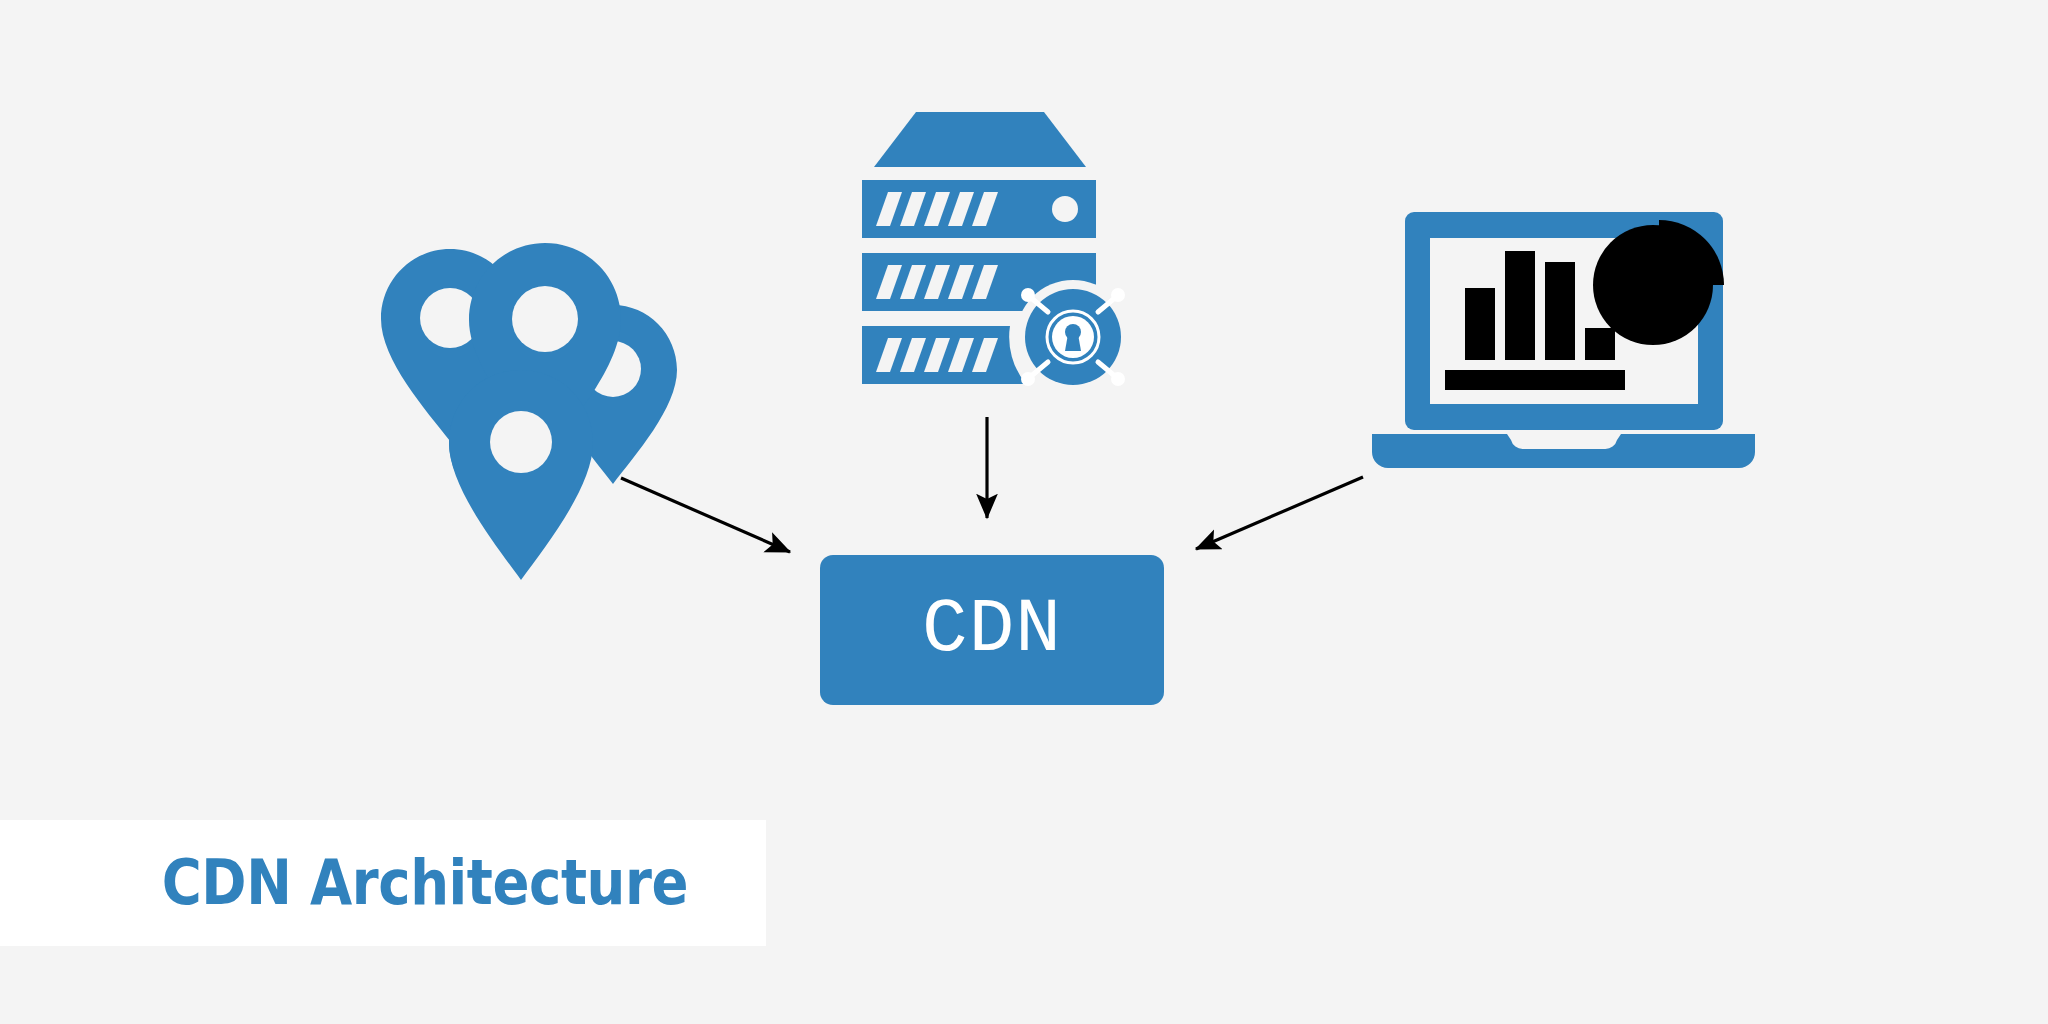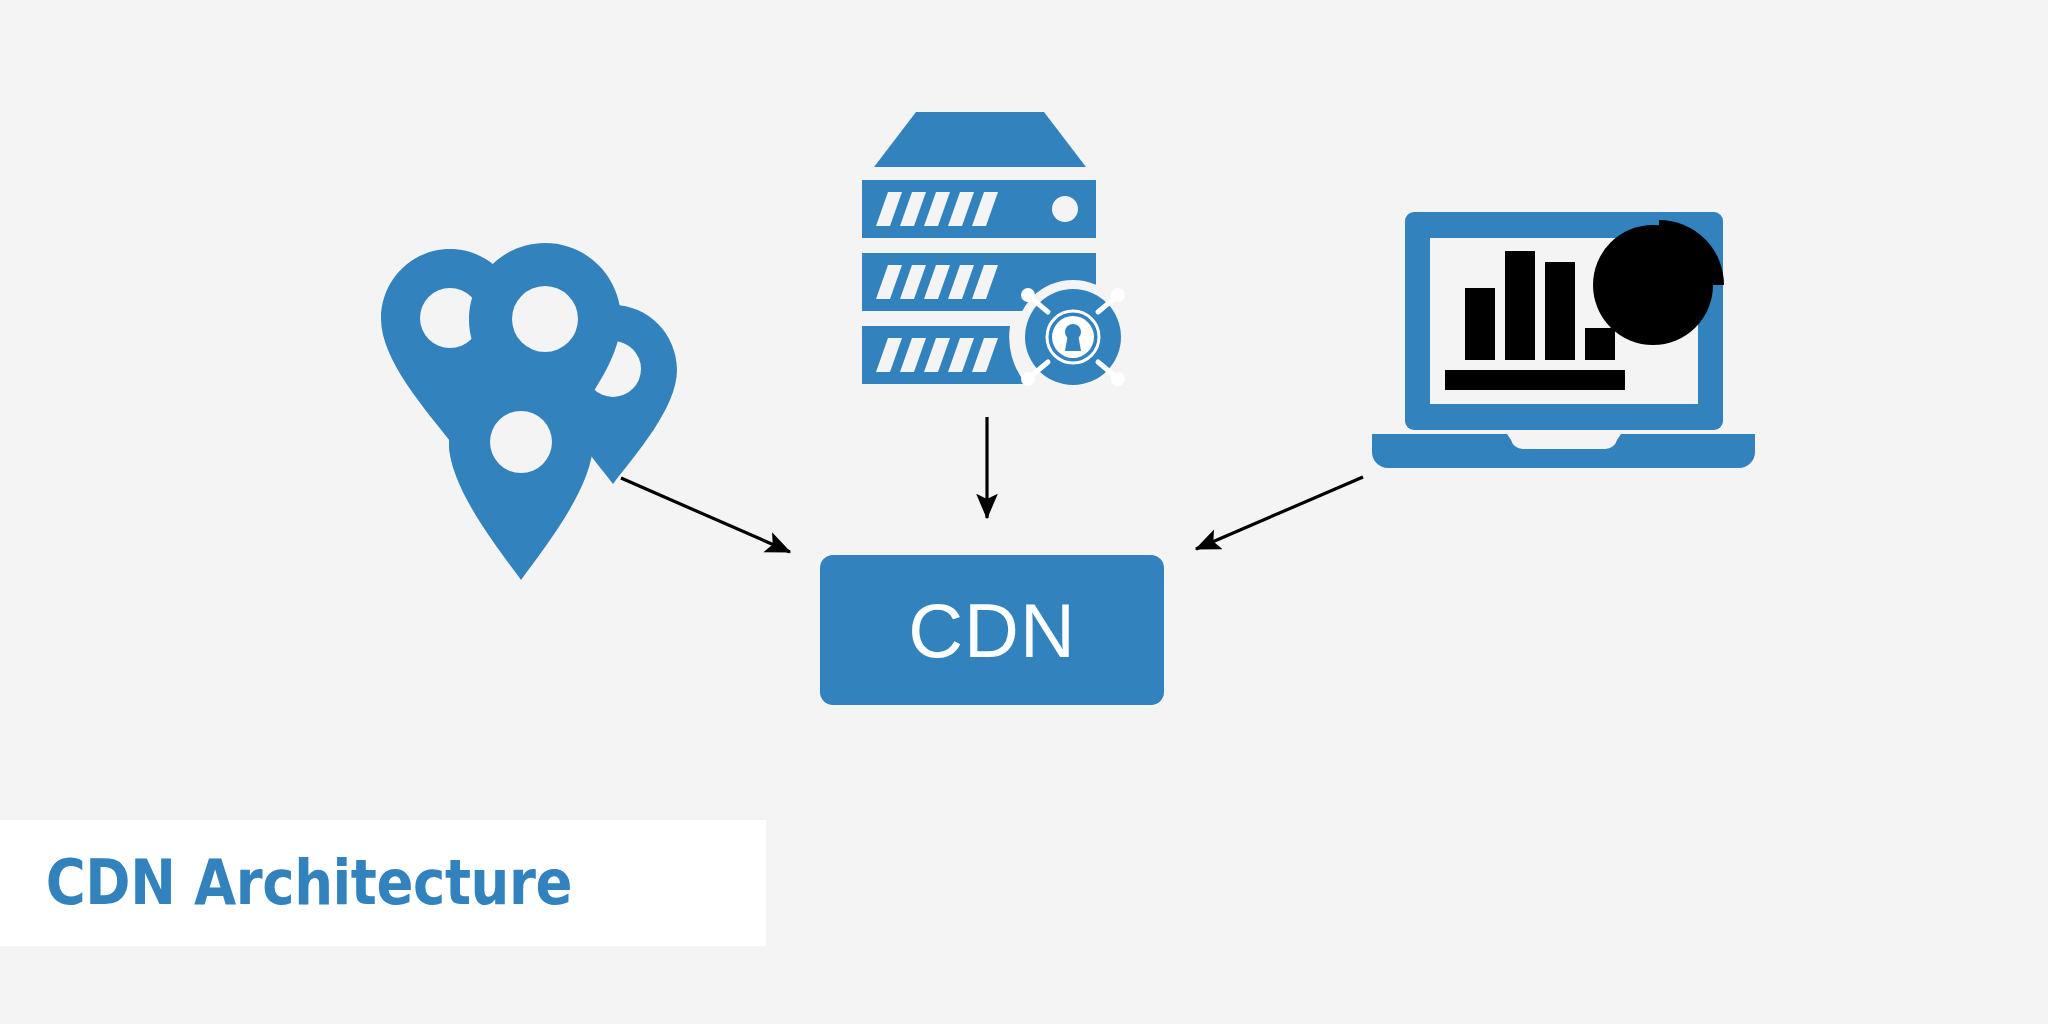--- a/index.html
+++ b/index.html
@@ -31,20 +31,21 @@
   
   .title-banner {
     position: absolute;
     left: 0;
     top: 820px;
     width: 766px;
     height: 126px;
     background: #ffffff;
     display: flex;
     align-items: center;
+    justify-content: flex-end;
   }
   .title-text {
     padding-left: 52px;
     font-family: "DejaVu Sans", sans-serif;
     font-weight: bold;
     font-size: 62px;
     line-height: 1;
     letter-spacing: -0.5px;
     color: #3182bd;
     white-space: nowrap;
@@ -54,21 +55,21 @@
   
   .cdn-label {
     position: absolute;
     left: 820px;
     top: 555px;
     width: 344px;
     height: 150px;
     display: flex;
     align-items: center;
     justify-content: center;
-    font-family: Liberation Sans, sans-serif;
+    font-family: Liberation Mono, monospace;
     font-weight: normal;
     font-size: 76px;
     color: #ffffff;
     letter-spacing: 1px;
     pointer-events: none;
   }
 </style>
 </head>
 <body>
 

